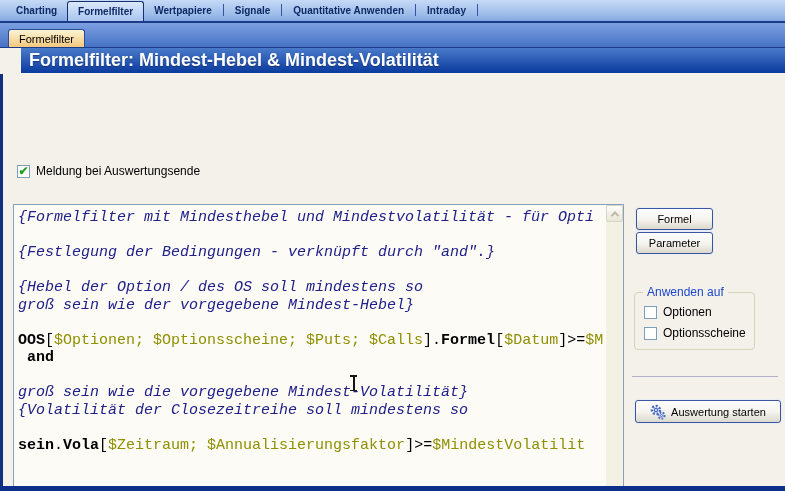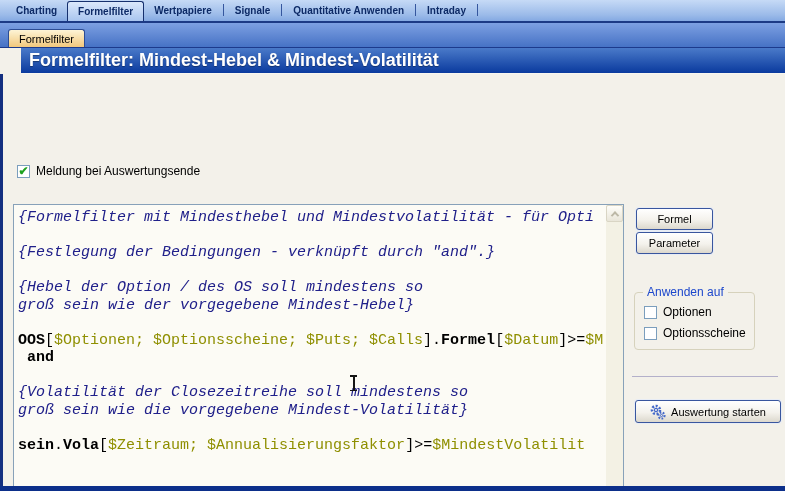--- a/index.html
+++ b/index.html
@@ -131,22 +131,22 @@
           <div class="code-line"><span class="tok-comment">{Formelfilter mit Mindesthebel und Mindestvolatilität - für Opti</span></div>
           <div class="code-line"> </div>
           <div class="code-line"><span class="tok-comment">{Festlegung der Bedingungen - verknüpft durch "and".}</span></div>
           <div class="code-line"> </div>
           <div class="code-line"><span class="tok-comment">{Hebel der Option / des OS soll mindestens so</span></div>
           <div class="code-line"><span class="tok-comment">groß sein wie der vorgegebene Mindest-Hebel}</span></div>
           <div class="code-line"> </div>
           <div class="code-line"><span class="tok-kw">OOS</span><span class="tok-op">[</span><span class="tok-var">$Optionen; $Optionsscheine; $Puts; $Calls</span><span class="tok-op">].</span><span class="tok-kw">Formel</span><span class="tok-op">[</span><span class="tok-var">$Datum</span><span class="tok-op">]&gt;=</span><span class="tok-var">$M</span></div>
           <div class="code-line"><span class="tok-op"> </span><span class="tok-kw">and</span></div>
           <div class="code-line"> </div>
+          <div class="code-line"><span class="tok-comment">groß sein wie die vorgegebene Mindest-Volatilität}</span></div>
           <div class="code-line"><span class="tok-comment">{Volatilität der Closezeitreihe soll mindestens so</span></div>
-          <div class="code-line"><span class="tok-comment">groß sein wie die vorgegebene Mindest-Volatilität}</span></div>
           <div class="code-line"> </div>
           <div class="code-line"><span class="tok-kw">sein</span><span class="tok-op">.</span><span class="tok-kw">Vola</span><span class="tok-op">[</span><span class="tok-var">$Zeitraum; $Annualisierungsfaktor</span><span class="tok-op">]&gt;=</span><span class="tok-var">$MindestVolatilit</span></div>
         </div>
 
       <div class="vscroll">
         <div class="sbtn v-up">
           <span class="chev up disabled"></span>
         </div>
 
       </div>

